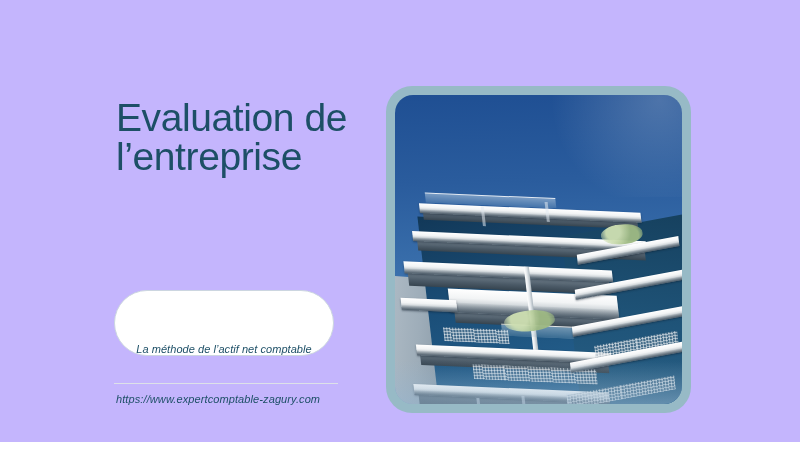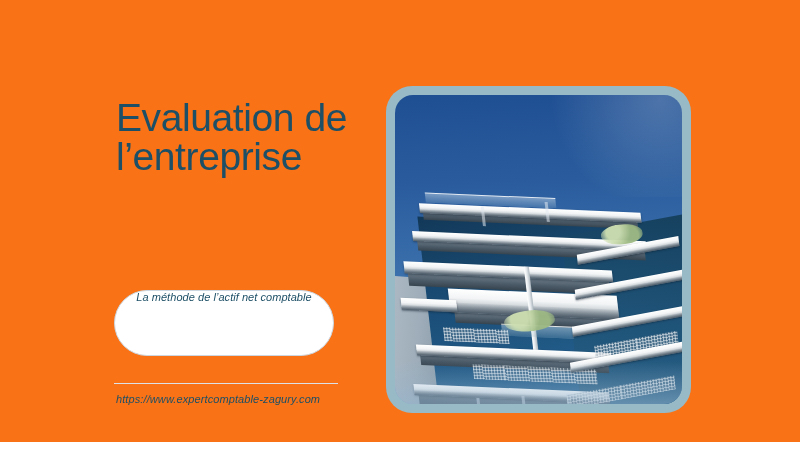--- a/index.html
+++ b/index.html
@@ -10,21 +10,21 @@
     height: 450px;
     overflow: hidden;
     background: #ffffff;
     font-family: "Liberation Sans", sans-serif;
   }
 
   #slide {
     position: relative;
     width: 800px;
     height: 442px;
-    background: #f97316;
+    background: #c4b5fd;
   }
 
   
 
   #title {
     position: absolute;
     left: 116px;
     top: 98px;
     width: 260px;
     font-size: 39px;
@@ -38,21 +38,21 @@
   #subtitle-box {
     position: absolute;
     left: 114px;
     top: 290px;
     width: 220px;
     height: 66px;
     border: 1px solid #ccd6e0;
     border-radius: 33px;
     background: #ffffff;
     display: flex;
-    align-items: flex-start;
+    align-items: flex-end;
     justify-content: center;
   }
 
   #subtitle-text {
     font-size: 11px;
     font-style: italic;
     font-weight: 400;
     color: #1d4f66;
     letter-spacing: 0.05px;
     text-align: center;

